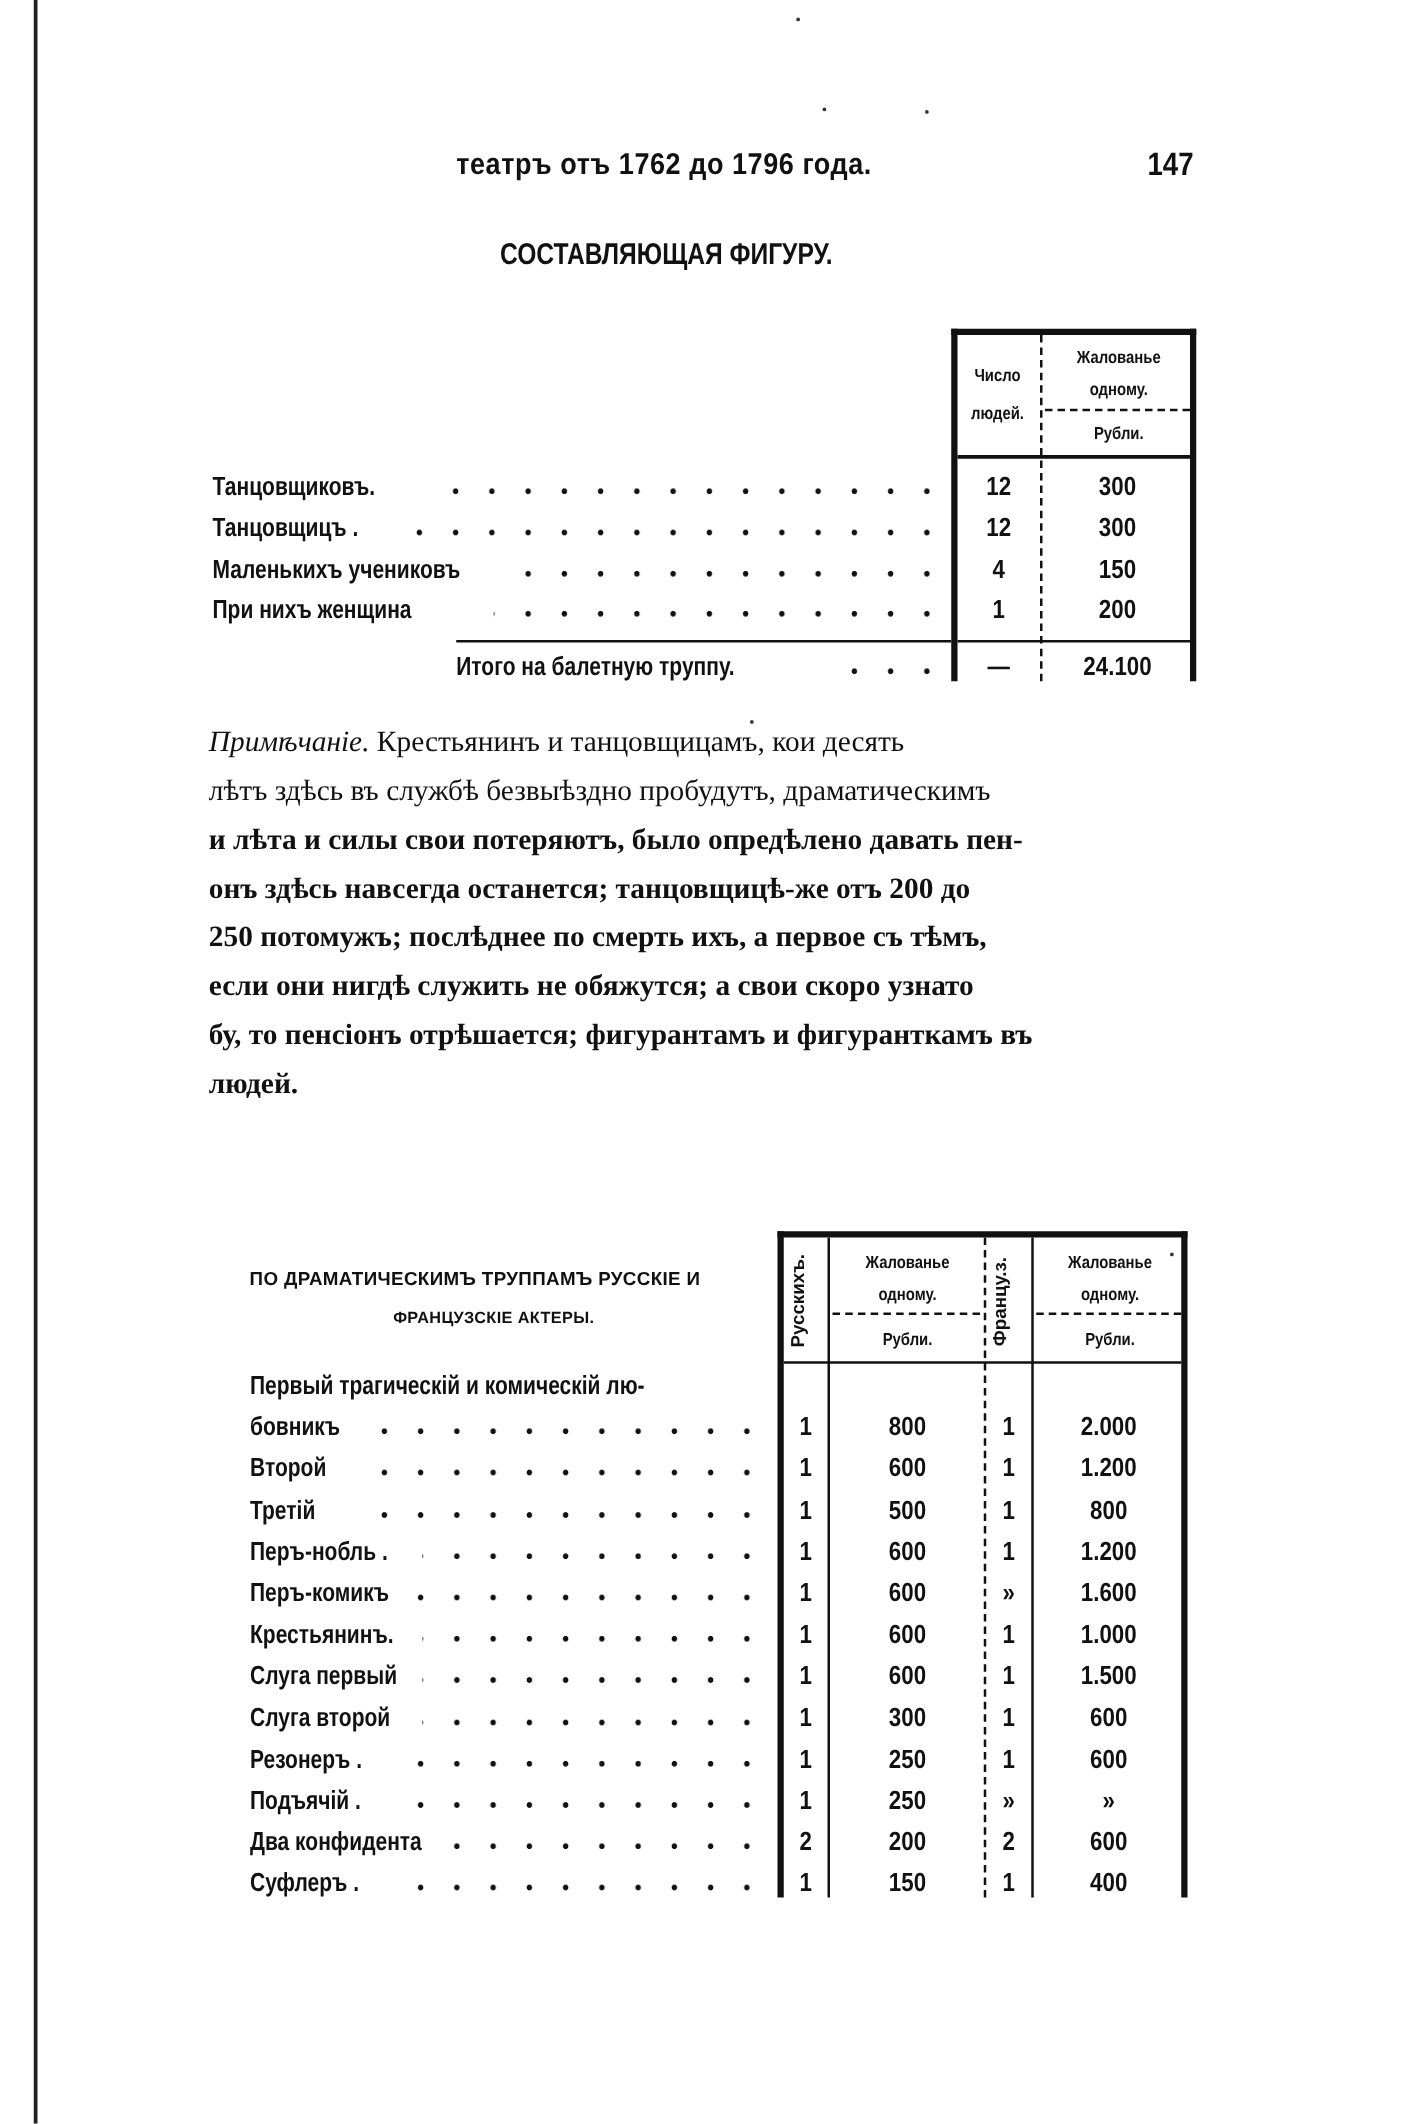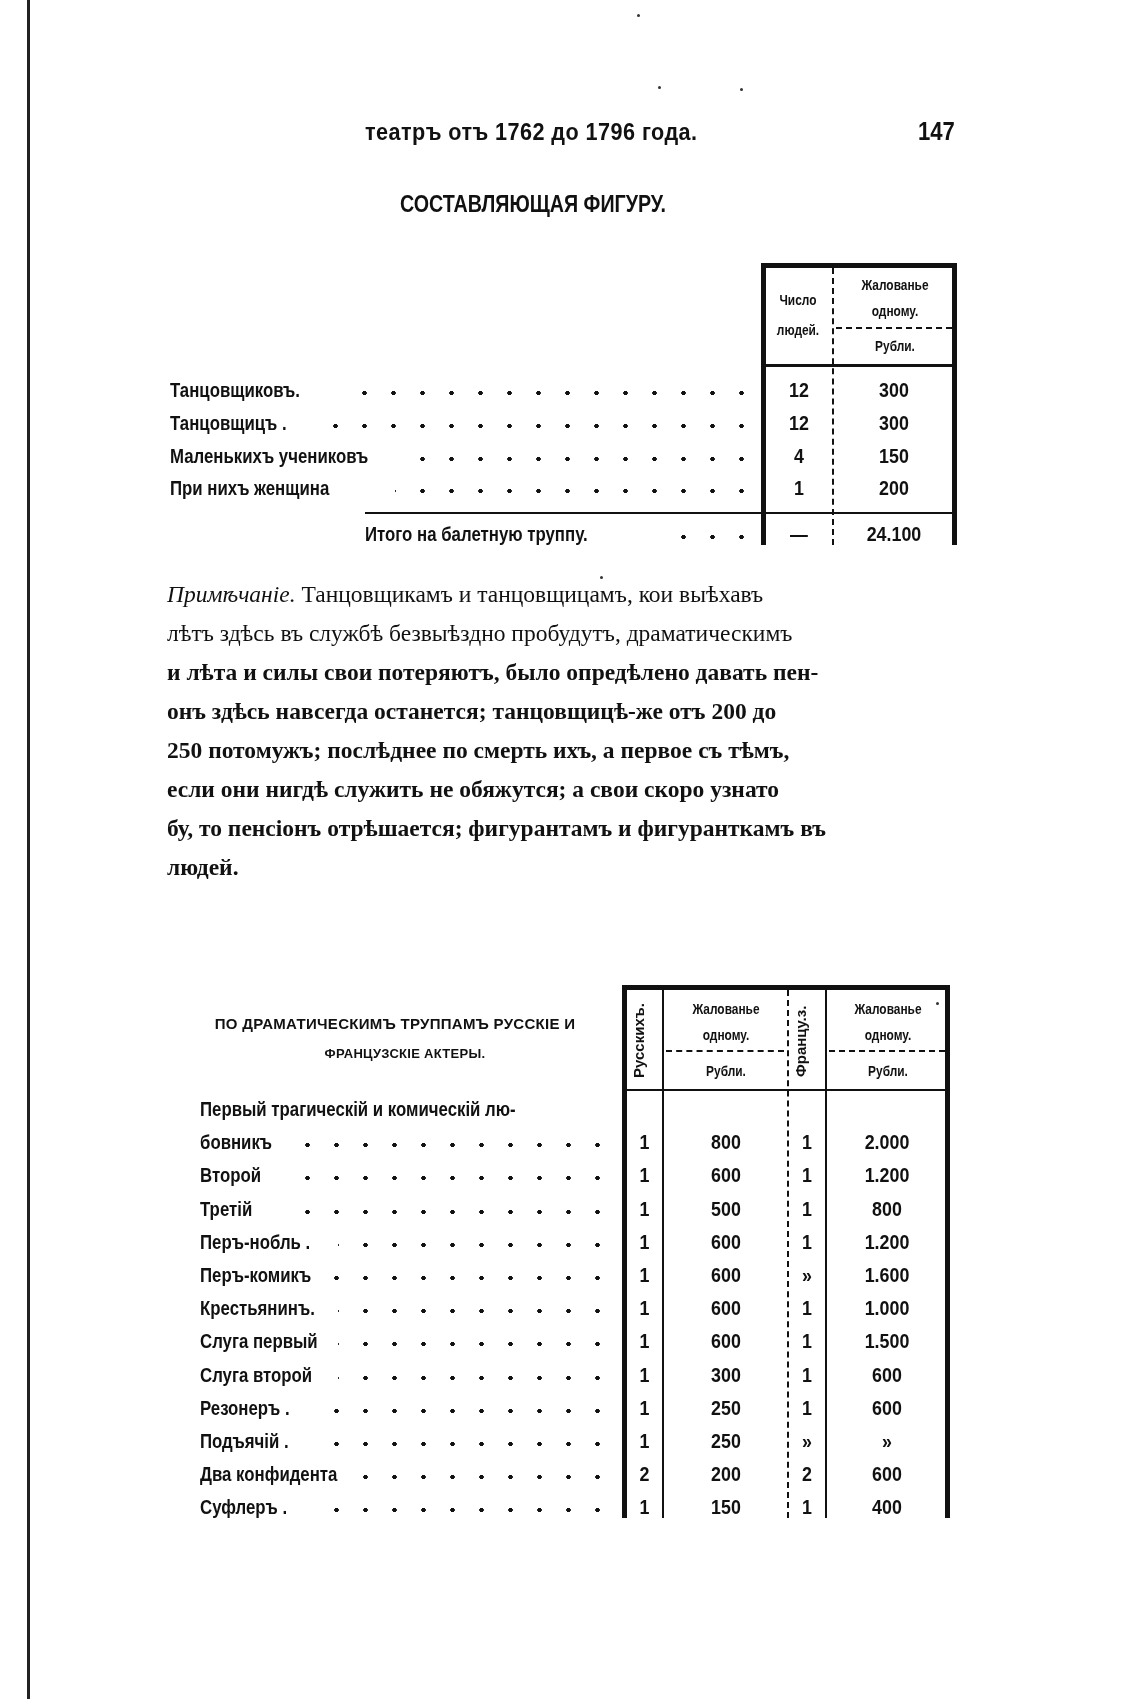--- a/index.html
+++ b/index.html
@@ -75,33 +75,33 @@
 
 <div class="abs rule" style="left:365px;top:512px;width:396px;height:2px;"></div>
 <div class="abs rule" style="left:766px;top:512px;width:186px;height:2px;"></div>
 <div class="abs rowlbl" style="left:365px;top:522px;">Итого на балетную труппу.</div>
 <div class="leader" style="left:680px;top:534px;width:76px;"></div>
 <div class="abs num" style="left:766px;top:522px;width:66px;">—</div>
 <div class="abs num" style="left:836px;top:522px;width:116px;">24.100</div>
 
 <div class="abs note">
   <div id="note-lines">
-      <div><span class="lead">Примѣчаніе.</span> <span>Танцовщикамъ и танцовщицамъ, кои выѣхавъ</span></div>
+      <div><span class="lead">Примѣчаніе.</span> <span>Крестьянинъ и танцовщицамъ, кои десять</span></div>
       <div class="">лѣтъ здѣсь въ службѣ безвыѣздно пробудутъ, драматическимъ</div>
       <div class="b">и лѣта и силы свои потеряютъ, было опредѣлено давать пен-</div>
       <div class="b">онъ здѣсь навсегда останется; танцовщицѣ-же отъ 200 до</div>
       <div class="b">250 потомужъ; послѣднее по смерть ихъ, а первое съ тѣмъ,</div>
       <div class="b">если они нигдѣ служить не обяжутся; а свои скоро узнато</div>
       <div class="b">бу, то пенсіонъ отрѣшается; фигурантамъ и фигуранткамъ въ</div>
       <div class="b">людей.</div>
     </div>
 </div>
 
-<div class="abs t2-caption" style="left:170px;top:1015px;width:450px;">По драматическимъ труппамъ русскіе и</div>
-<div class="abs t2-caption" style="left:180px;top:1046px;width:450px;font-size:13px;">французскіе актеры.</div>
+<div class="abs t2-caption" style="left:155px;top:1015px;width:450px;">По драматическимъ труппамъ русскіе и</div>
+<div class="abs t2-caption" style="left:170px;top:1046px;width:450px;font-size:13px;">французскіе актеры.</div>
 
 <div class="abs t2-box"></div>
 <div class="vsep" style="left:662px;top:990px;height:528px;"></div>
 <div class="vsep dash" style="left:787px;top:990px;height:528px;"></div>
 <div class="vsep" style="left:825px;top:990px;height:528px;"></div>
 <div class="abs rule" style="left:627px;top:1089px;width:318px;height:2px;"></div>
 <div class="abs" style="left:666px;top:1050px;width:118px;border-top:2px dashed #111;"></div>
 <div class="abs" style="left:829px;top:1050px;width:116px;border-top:2px dashed #111;"></div>
 
 <div class="vert" style="left:630px;top:995px;width:30px;height:92px;">Русскихъ.</div>

